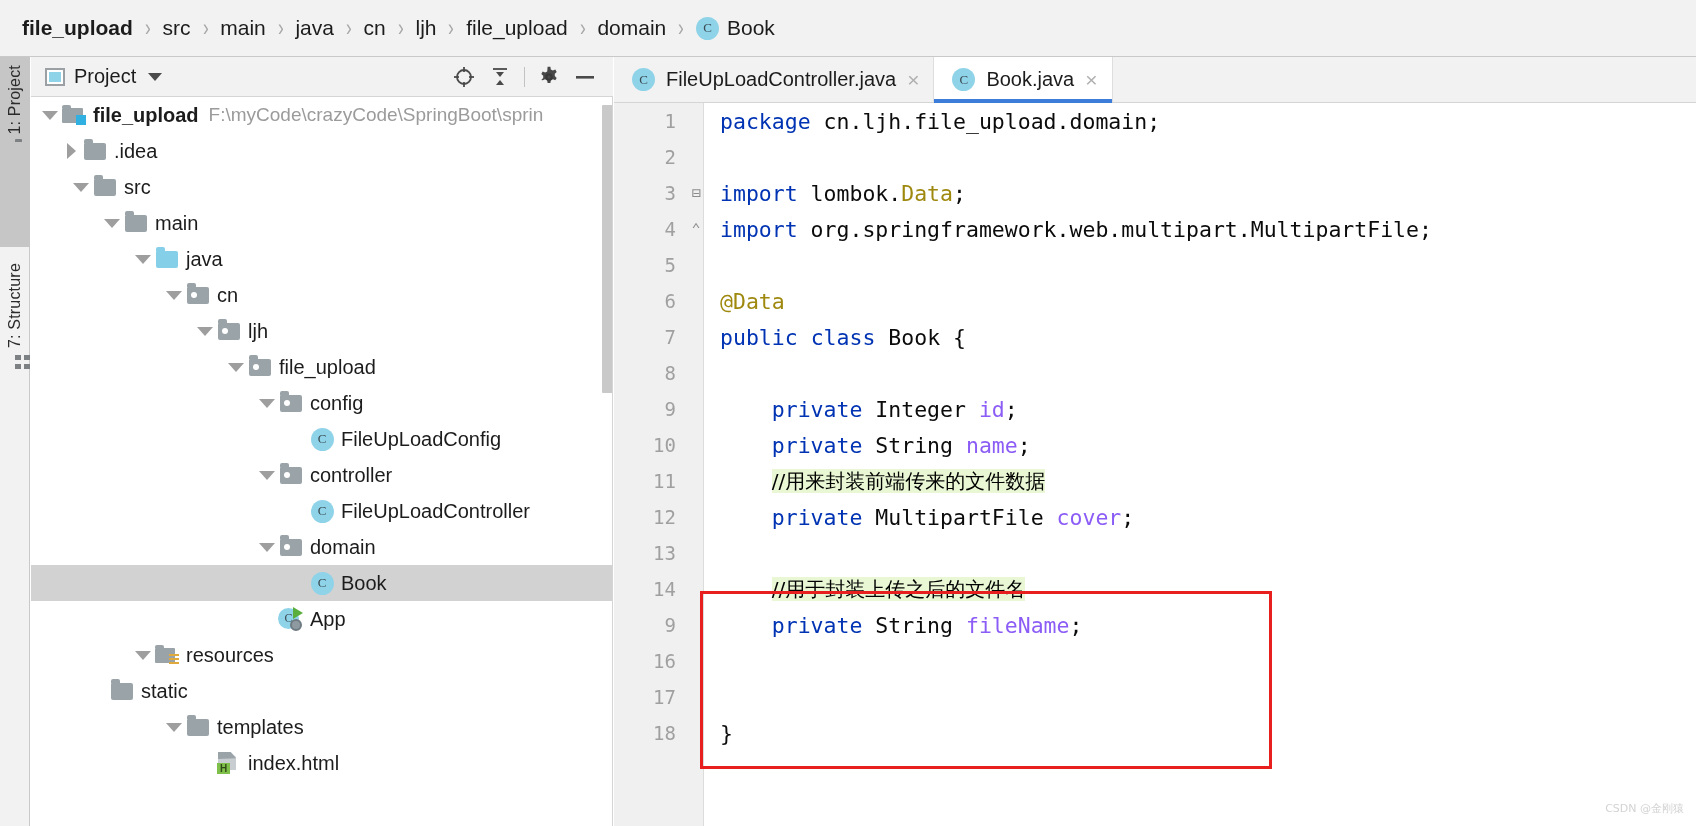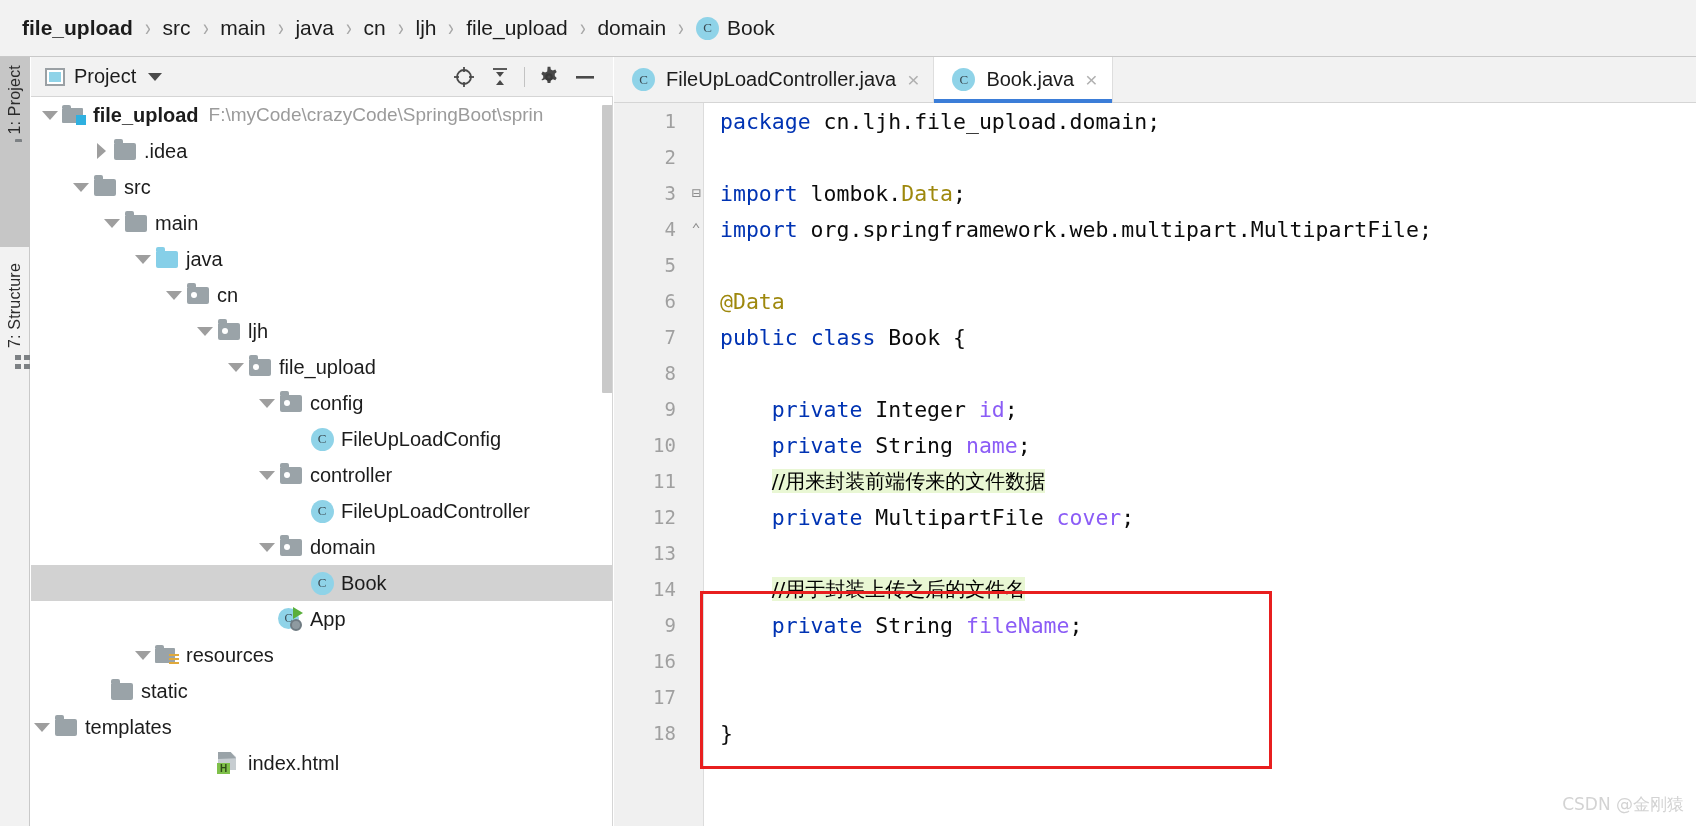--- a/index.html
+++ b/index.html
@@ -191,21 +191,21 @@
   .cmt { color:#000000; background:#e9f7d4; }
   .cmt-cn { font-family:"DejaVu Sans", sans-serif; font-size:20px; }
 
   .redbox {
     position:absolute; left: 86px; top: 488px; width: 572px; height: 178px;
     border: 3px solid #e81f1f; pointer-events:none;
   }
 
   .watermark {
     position:absolute; right: 12px; bottom: 10px;
-    font-size: 17px; color:#d3d3d3; font-family:"DejaVu Sans", sans-serif;
+    font-size: 11px; color:#d3d3d3; font-family:"DejaVu Sans", sans-serif;
     white-space:nowrap;
   }
 </style>
 </head>
 <body>
 
 <div id="app">
 
   <div class="breadcrumb-bar">
     <div id="crumbs" class="crumb-wrap">
@@ -309,21 +309,21 @@
           </span>
           <span class="ticon">
             <span class="ic-module">
               <span class="fb"></span>
               <span class="badge"></span>
             </span>
           </span>
           <span class="tlabel bold">file_upload</span>
           <span class="tpath">F:\myCode\crazyCode\SpringBoot\sprin</span>
         </div>
-        <div class="trow" style="padding-left: 59px;">
+        <div class="trow" style="padding-left: 29px;">
           <span class="twist">
             <span class="tw-right"></span>
           </span>
           <span class="ticon">
             <span class="ic-folder"></span>
           </span>
           <span class="tlabel">.idea</span>
         </div>
         <div class="trow" style="padding-left: 39px;">
           <span class="twist">
@@ -454,21 +454,21 @@
           </span>
           <span class="tlabel">resources</span>
         </div>
         <div class="trow" style="padding-left: 56px;">
           <span class="twist"></span>
           <span class="ticon">
             <span class="ic-folder"></span>
           </span>
           <span class="tlabel">static</span>
         </div>
-        <div class="trow" style="">
+        <div class="trow" style="padding-left: 132px;">
           <span class="twist">
             <span class="tw-down"></span>
           </span>
           <span class="ticon">
             <span class="ic-folder"></span>
           </span>
           <span class="tlabel">templates</span>
         </div>
         <div class="trow" style="padding-left: 163px;">
           <span class="twist"></span>

